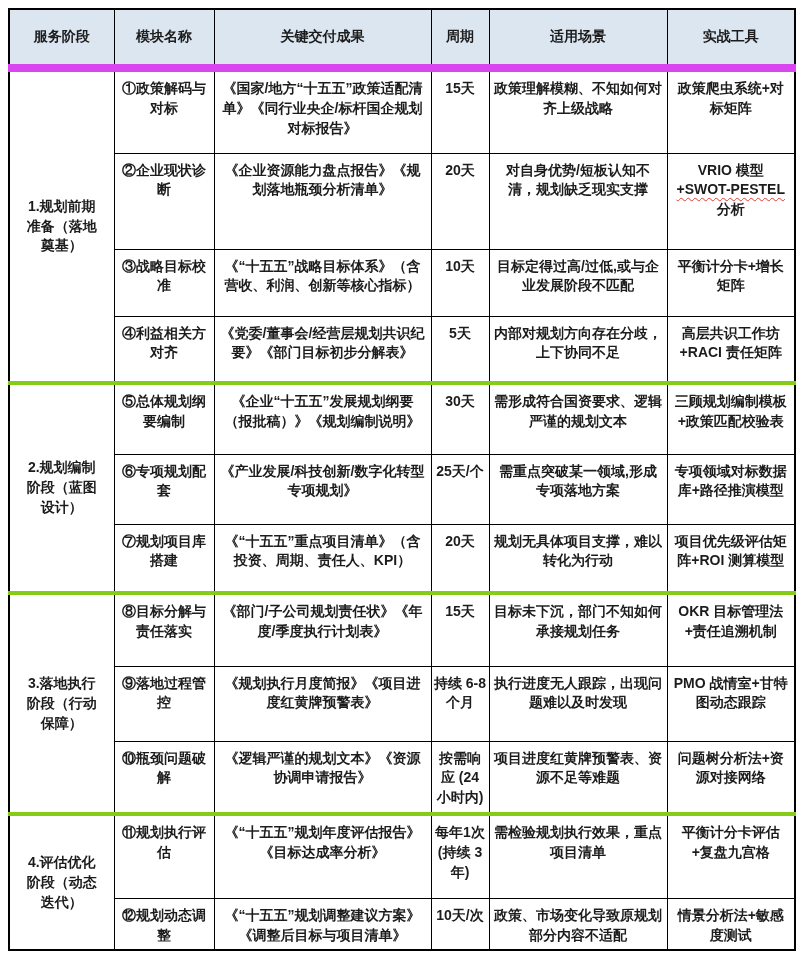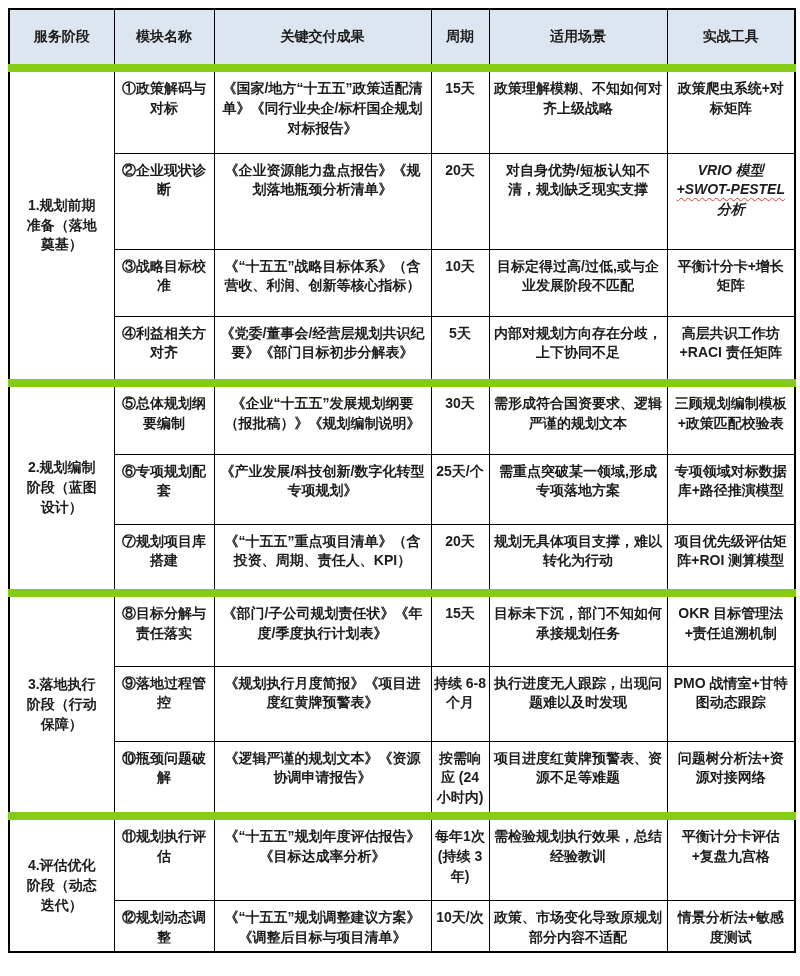--- a/index.html
+++ b/index.html
@@ -39,30 +39,30 @@
     line-height: 1.42;
     padding: 7px 4px 4px 4px;
     vertical-align: top;
     overflow: hidden;
     word-break: break-word;
   }
   thead th {
     background: #dce6f1;
     vertical-align: middle;
     height: 46px;
-    border-bottom: 6px solid #d946ef;
+    border-bottom: 8px solid #d946ef;
     padding: 4px 2px;
   }
   td.phase {
     vertical-align: middle;
     padding: 4px 12px;
   }
   td.cycle { padding-left: 2px; padding-right: 2px; margin-left: 36px; }
-  tr.group-start td { border-top: 8px solid #84cc16; }
-  .blk { display: block; font-style: italic; }
+  tr.group-start td { border-top: 4px solid #84cc16; }
+  .blk { display: block; }
   .squiggle {
     text-decoration-line: underline;
     text-decoration-style: wavy;
     text-decoration-color: #e03c31;
     text-decoration-thickness: 1px;
     text-underline-offset: 3px;
   }
 </style>
 </head>
 <body>
@@ -167,21 +167,21 @@
         <td class="cycle">按需响应 (24 小时内)</td>
         <td>项目进度红黄牌预警表、资源不足等难题</td>
         <td>问题树分析法+资源对接网络</td>
       </tr>
 
       <tr style="height:84px" class="group-start">
         <td class="phase" rowspan="2">4.评估优化阶段（动态迭代）</td>
         <td>⑪规划执行评估</td>
         <td>《“十五五”规划年度评估报告》《目标达成率分析》</td>
         <td class="cycle">每年1次 (持续 3 年)</td>
-        <td>需检验规划执行效果，总结经验教训</td>
+        <td>需检验规划执行效果，重点项目清单</td>
         <td>平衡计分卡评估+复盘九宫格</td>
       </tr>
       <tr style="height:52px">
         <td>⑫规划动态调整</td>
         <td>《“十五五”规划调整建议方案》《调整后目标与项目清单》</td>
         <td class="cycle">10天/次</td>
         <td>政策、市场变化导致原规划部分内容不适配</td>
         <td>情景分析法+敏感度测试</td>
       </tr>
     </tbody>

